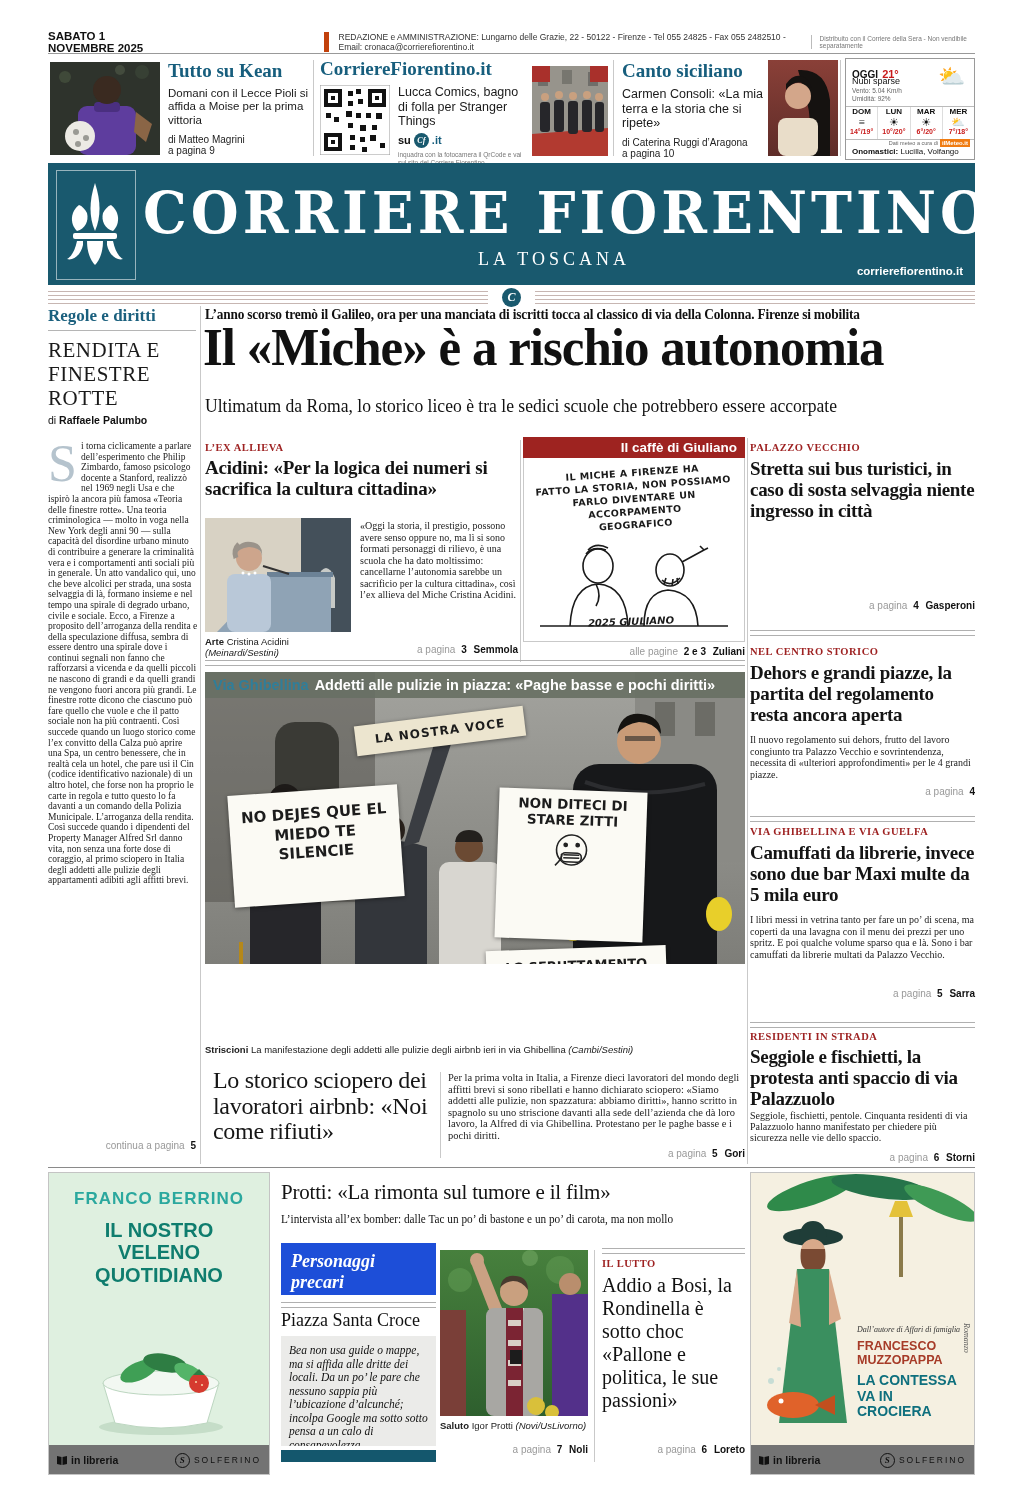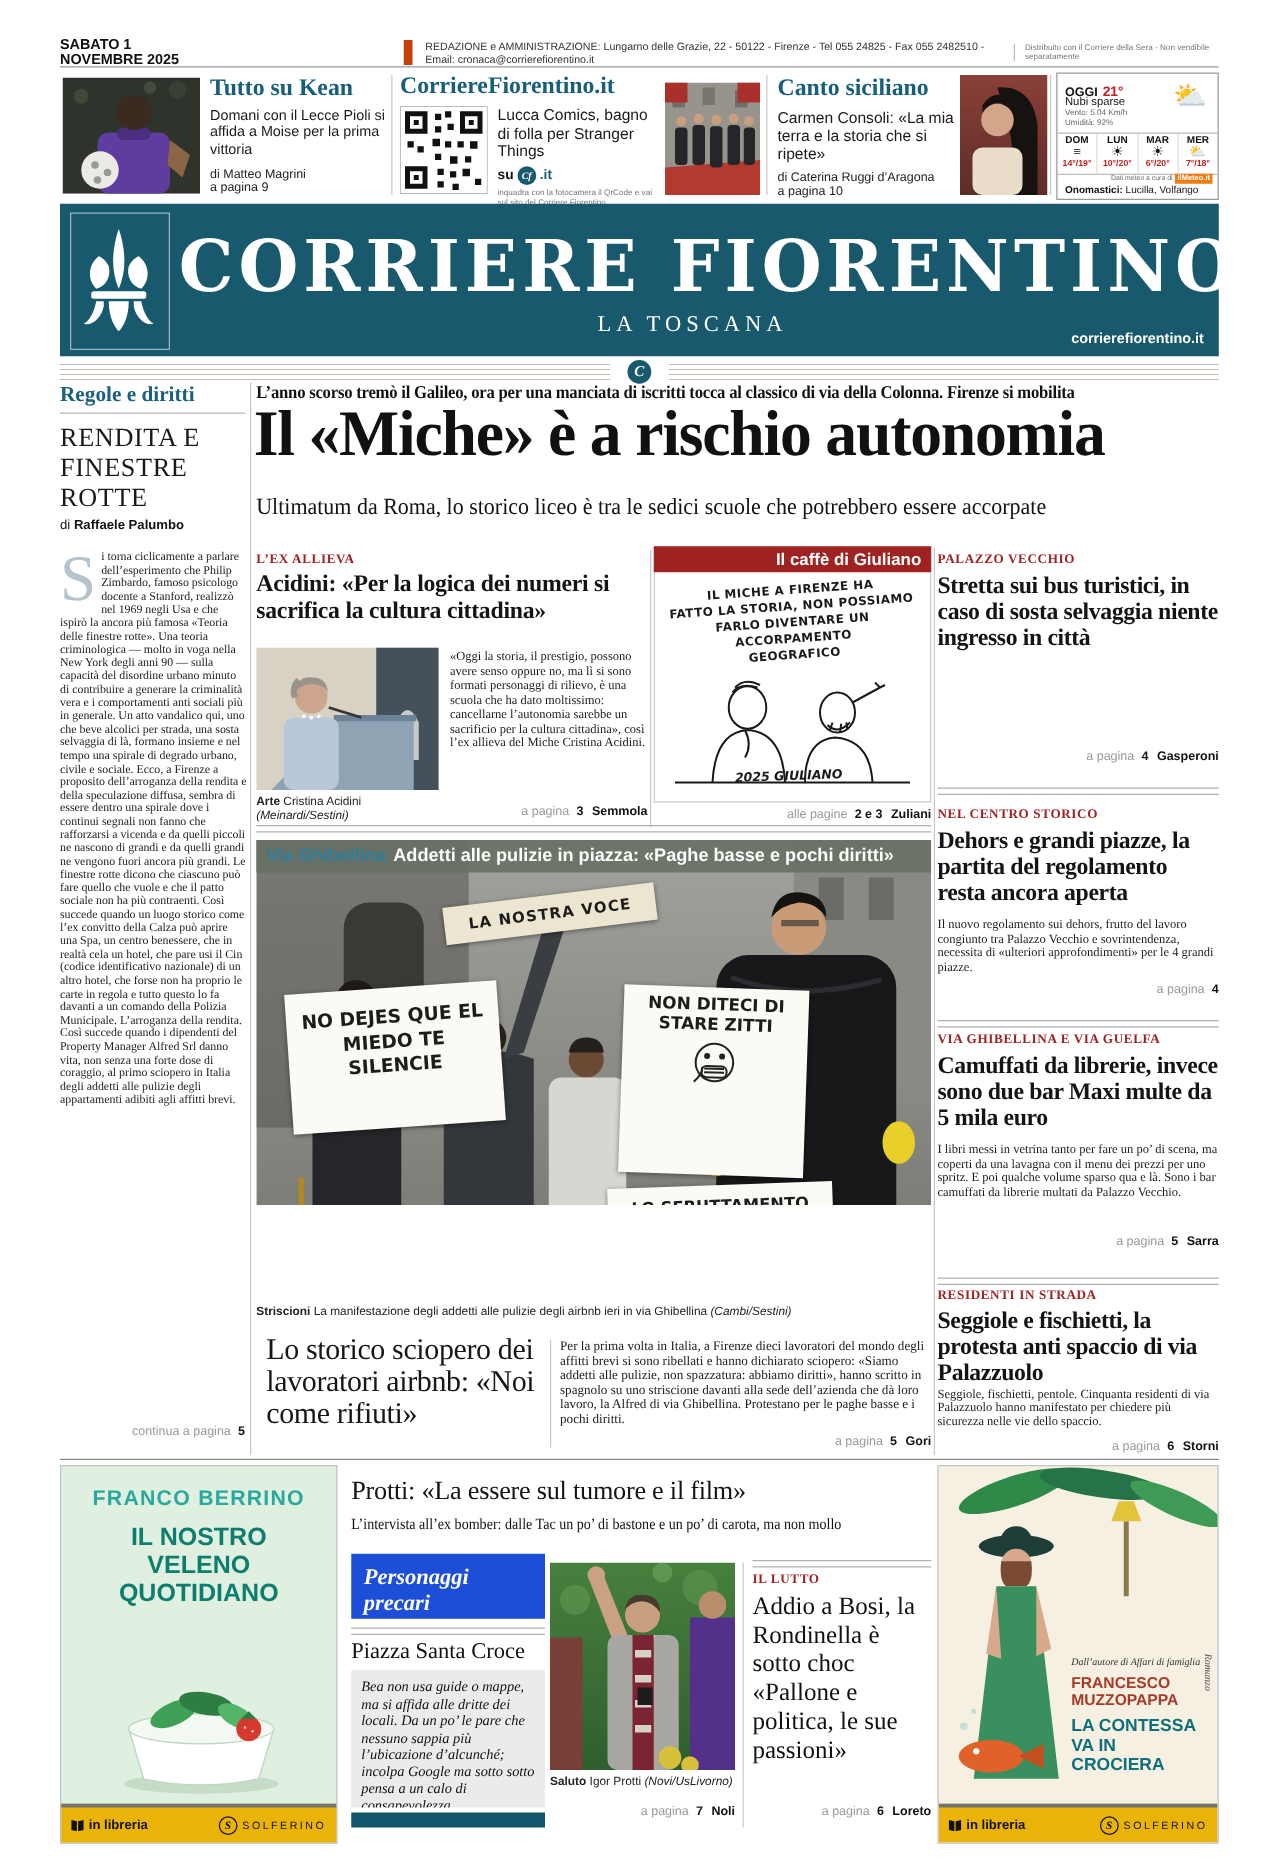--- a/index.html
+++ b/index.html
@@ -8,21 +8,21 @@
   .abs{position:absolute}
   .sans{font-family:"Liberation Sans",sans-serif}
   .teal{color:#175e7d}
   .nowrap{white-space:nowrap}
   .vline{position:absolute;width:1px;background:#c9c9c9}
   .hline{position:absolute;height:1px;background:#b5b5b5}
   .dblrule{position:absolute;height:4px;border-top:1px solid #b0b0b0;border-bottom:1px solid #b0b0b0}
   
   .topbar{left:48px;top:30px;width:927px;height:23px;border-bottom:1px solid #999;display:flex;align-items:center}
   .topbar .date{font:700 11.5px "Liberation Sans",sans-serif;color:#111}
-  .topbar .mid{font:400 8.5px "Liberation Sans",sans-serif;color:#333;margin-left:150px;padding-left:10px;border-left:7px solid #c2410c}
+  .topbar .mid{font:400 8.5px "Liberation Sans",sans-serif;color:#333;margin-left:150px;padding-left:10px;border-left:5px solid #c2410c}
   .topbar .rgt{font:400 6.5px "Liberation Sans",sans-serif;color:#777;margin-left:auto;padding-left:8px;border-left:1px solid #bbb}
   
   .t-title{font:700 19px "Liberation Serif",serif;color:#175e7d}
   .t-body{font:400 11.5px/1.16 "Liberation Sans",sans-serif;color:#1a1a1a}
   .t-meta{font:400 10px "Liberation Sans",sans-serif;color:#222}
   .t-meta b{font-weight:400}
   .wx{border:1px solid #9a9a9a;background:#fff}
   .wx-today{font:700 10px "Liberation Sans",sans-serif}
   .wx-temp{color:#c81a1a;font:700 11px "Liberation Sans",sans-serif}
   .wx-cond{font:400 9px "Liberation Sans",sans-serif}
@@ -75,21 +75,21 @@
   .big2{font:400 24px/25.5px "Liberation Serif",serif;letter-spacing:-.3px;color:#161616}
   .protti-h{font:400 21px "Liberation Serif",serif;letter-spacing:-.2px;color:#141414}
   .protti-s{font:400 12.5px "Liberation Serif",serif;white-space:nowrap;transform:scaleX(.9);transform-origin:left}
   .prec-box{background:#1d4ed8;color:#fff;padding:8px 10px;box-sizing:border-box}
   .prec-title{font:italic 700 18px "Liberation Serif",serif}
   .prec-by{font:400 10px "Liberation Sans",sans-serif;margin-top:6px}
   .prec-head{font:400 18px "Liberation Serif",serif}
   .prec-body{background:#ebebe9;font:italic 400 11.5px/13.5px "Liberation Serif",serif;padding:8px;box-sizing:border-box}
   .prec-bar{background:#14576d}
   .ad{border:1px solid #c4c4c4;box-sizing:border-box}
-  .ad-bottom{position:absolute;left:0;right:0;bottom:0;height:28px;background:#eab308;border-top:3px solid #737373;
+  .ad-bottom{position:absolute;left:0;right:0;bottom:0;height:28px;background:#737373;border-top:1px solid #737373;
     display:flex;align-items:center;justify-content:space-between;padding:0 8px}
   .store{font:700 10.5px "Liberation Sans",sans-serif;color:#111;display:flex;align-items:center;gap:4px}
   .pub{display:flex;align-items:center;gap:4px;font:400 8.5px "Liberation Sans",sans-serif;letter-spacing:2px;color:#111}
   .pub .s{width:13px;height:13px;border:1px solid #111;border-radius:50%;text-align:center;
     font:italic 700 9px/13px "Liberation Serif",serif;letter-spacing:0}
   .b-author{font:700 17px "Liberation Sans",sans-serif;color:#2ba89e;letter-spacing:1px;text-align:center}
   .b-title{font:700 20px/1.12 "Liberation Sans",sans-serif;color:#0f7d6e;text-align:center}
   .m-tag{font:italic 400 8px "Liberation Serif",serif;color:#333}
   .m-author{font:800 12.5px/1.15 "Liberation Sans",sans-serif;color:#a63b28}
   .m-title{font:800 14px/1.12 "Liberation Sans",sans-serif;color:#0e6f7d}
@@ -520,21 +520,21 @@
           </svg>
         <span>in libreria</span>
       </span>
       <span class="pub">
         <span class="s">S</span>
         <span>SOLFERINO</span>
       </span>
     </div>
   </div>
 
-  <div class="abs protti-h" style="left:281px;top:1180px;width:460px">Protti: «La essere sul tumore e il film»</div>
+  <div class="abs protti-h" style="left:281px;top:1180px;width:460px">Protti: «La rimonta sul tumore e il film»</div>
   <div class="abs protti-s" style="left:281px;top:1212px;width:460px">L’intervista all’ex bomber: dalle Tac un po’ di bastone e un po’ di carota, ma non mollo</div>
 
   <div class="abs prec-box" style="left:281px;top:1243px;width:155px;height:52px">
     <div class="prec-title">Personaggi precari</div>
     <div class="prec-by">
       <span>di</span>
       <b>Vanni Santoni</b>
     </div>
   </div>
   <div class="dblrule" style="left:281px;top:1302px;width:155px"></div>

